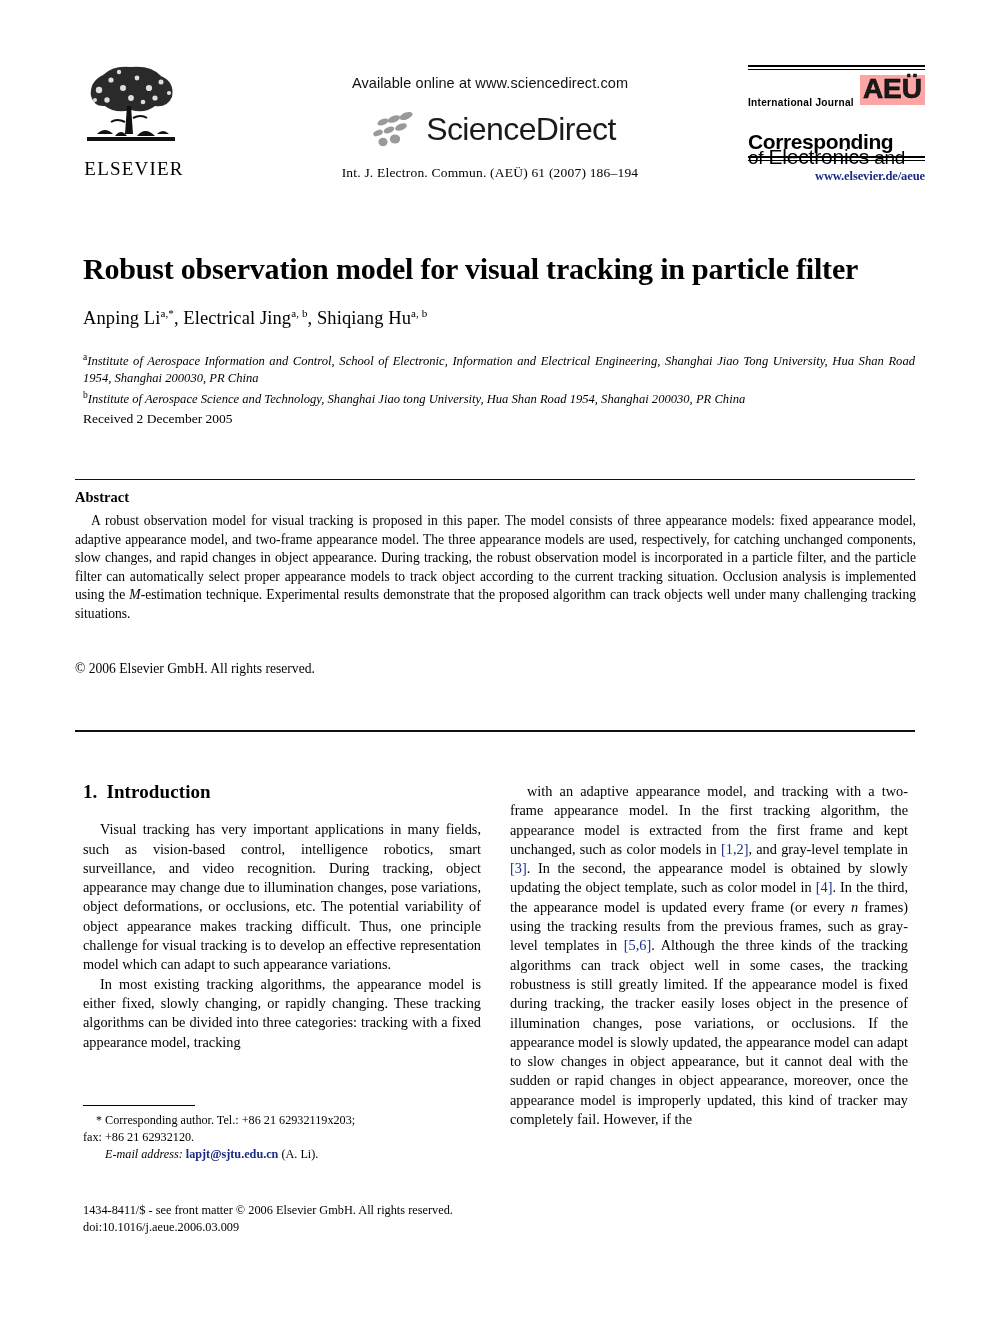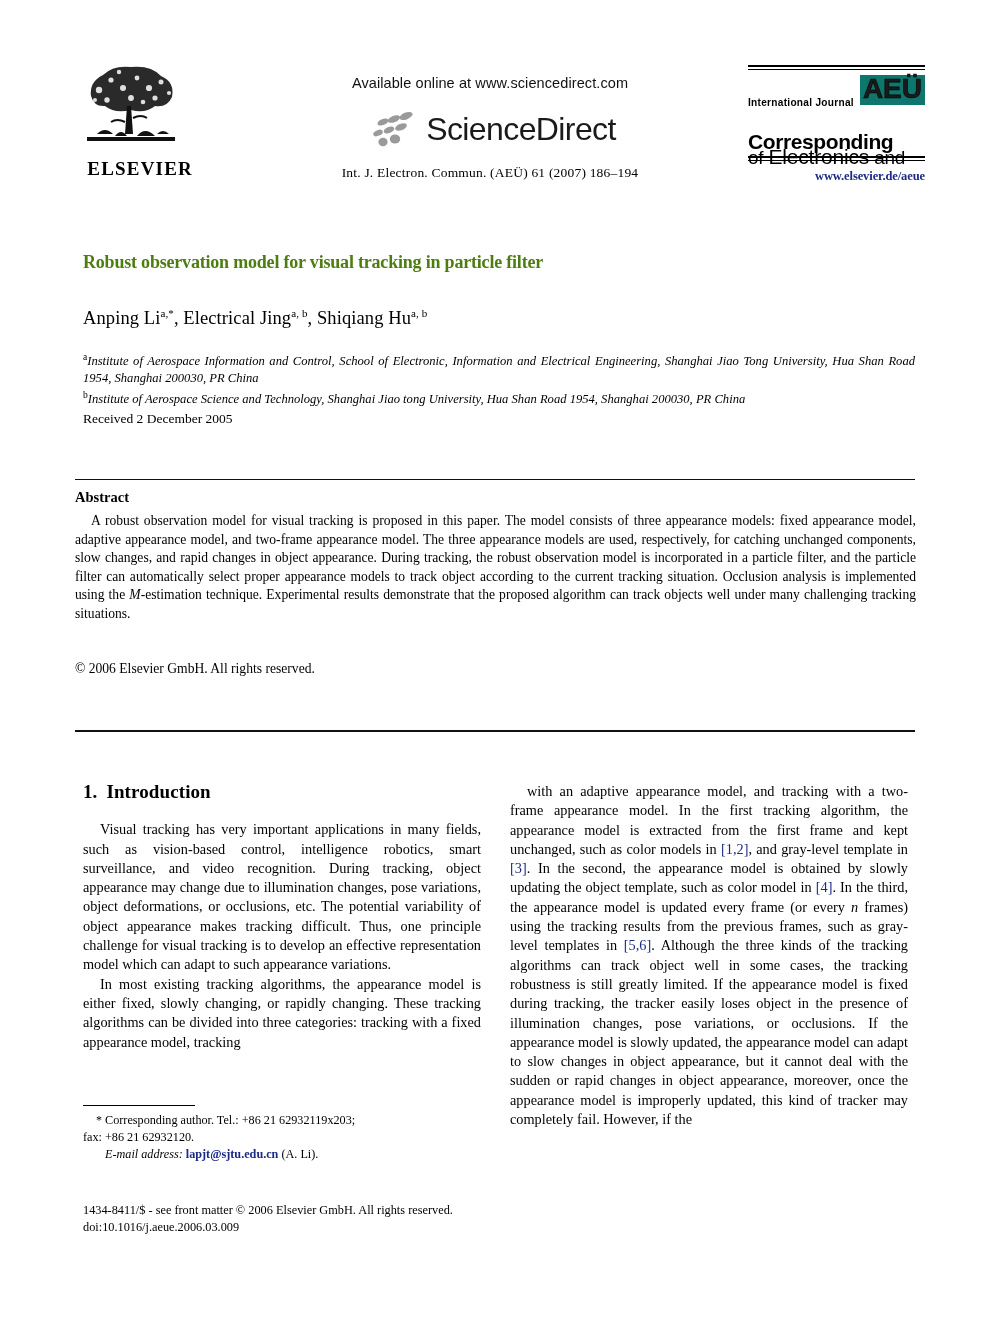--- a/index.html
+++ b/index.html
@@ -28,22 +28,21 @@
     left: 75px;
     top: 55px;
     width: 850px;
     height: 150px;
   }
   .elsevier-logo {
     position: absolute;
     left: 0px;
     top: 5px;
     width: 118px;
-    text-align: right;
-    font-weight: bold;
+    text-align: center;
   }
   .tree-svg { display: block; }
   .elsevier-word {
     font-family: "Liberation Serif", serif;
     font-size: 19px;
     letter-spacing: 1.2px;
     margin-top: 1px;
     white-space: nowrap;
   }
 
@@ -97,21 +96,21 @@
     border-top: 2.5px solid #000;
     border-bottom: 1.5px solid #000;
     height: 2px;
     margin-top: 3px;
   }
   .aeu-inner { position: relative; height: 78px; }
   .aeu-badge {
     position: absolute;
     right: 0px;
     top: 0px;
-    background: #0f766e;
+    background: #fca5a5;
     padding: 1px 3px 2px 3px;
     font-family: "Liberation Sans", sans-serif;
     font-weight: bold;
     font-size: 28px;
     line-height: 0.95;
     letter-spacing: 0px;
     color: #1a1a1a;
     -webkit-text-stroke: 0.6px #000;
   }
   .aeu-intl {
@@ -158,23 +157,23 @@
   }
 
   
   .title {
     position: absolute;
     left: 83px;
     top: 252px;
     width: 830px;
     font-family: "Liberation Serif", serif;
     font-weight: bold;
-    font-size: 18px;
+    font-size: 30px;
     letter-spacing: -0.2px;
-    color: #4d7c0f;
+    color: #000000;
   }
   .authors {
     position: absolute;
     left: 83px;
     top: 307px;
     width: 830px;
     font-family: "Liberation Serif", serif;
     font-size: 18.5px;
     letter-spacing: 0.1px;
   }

